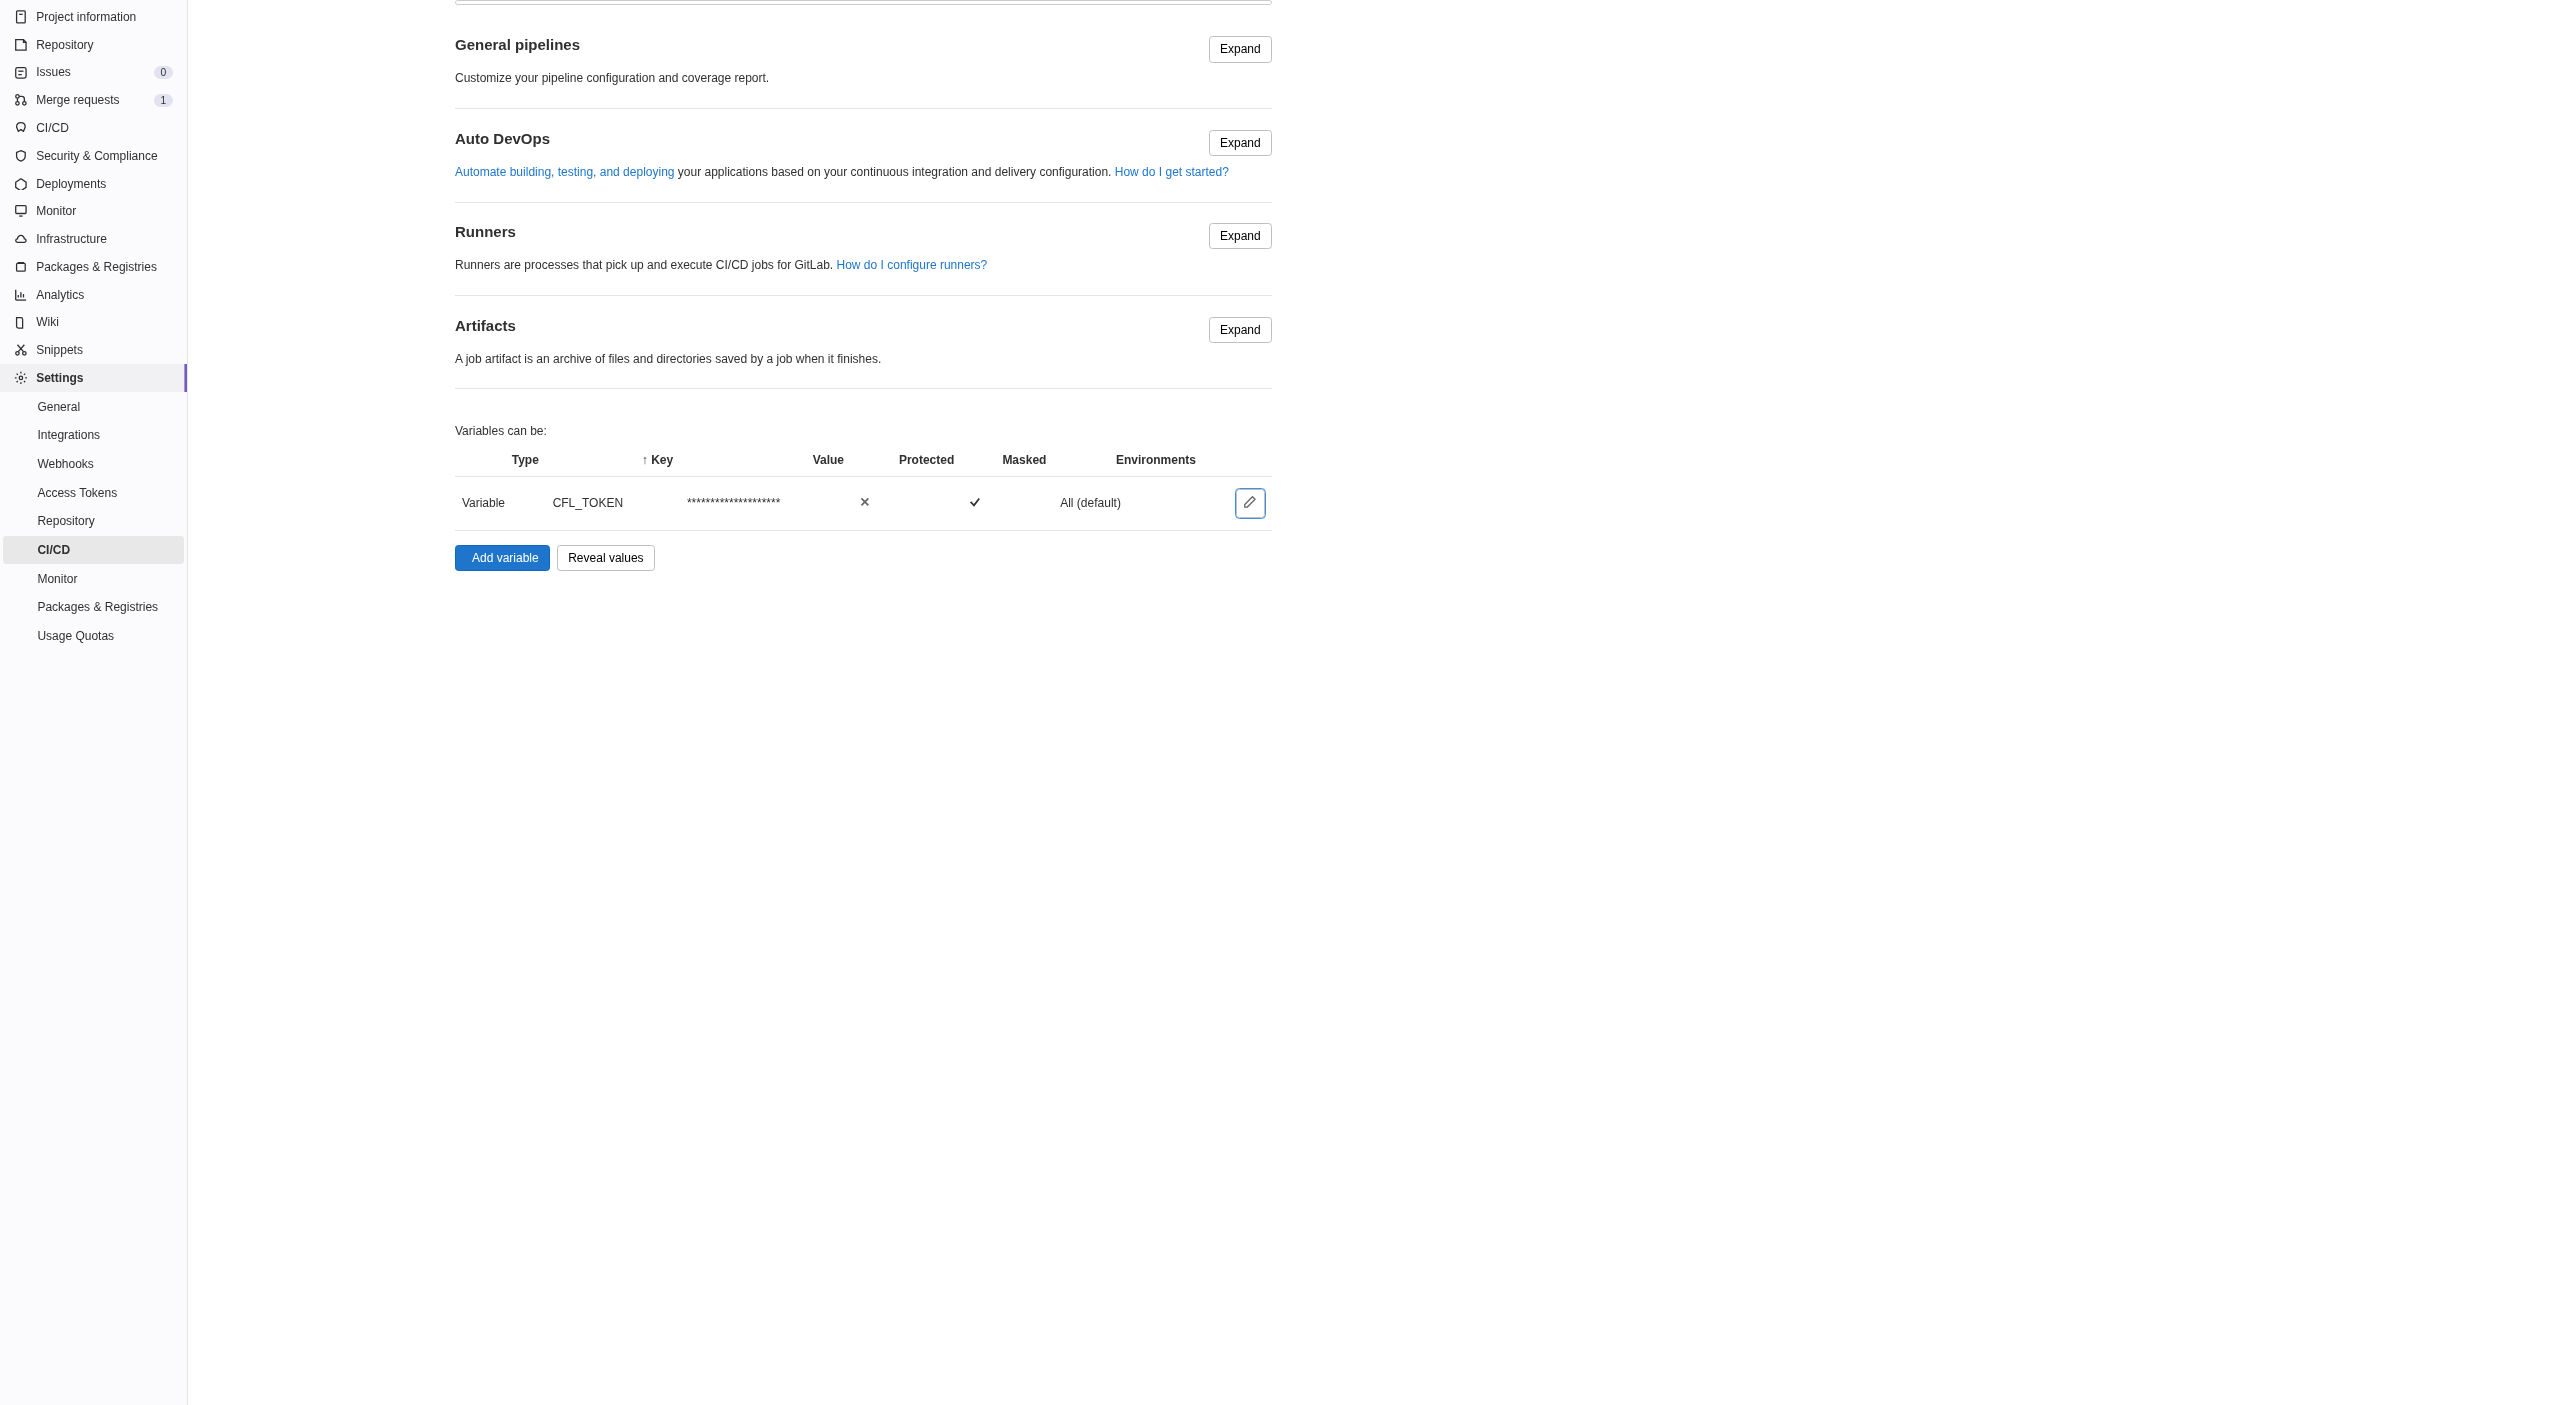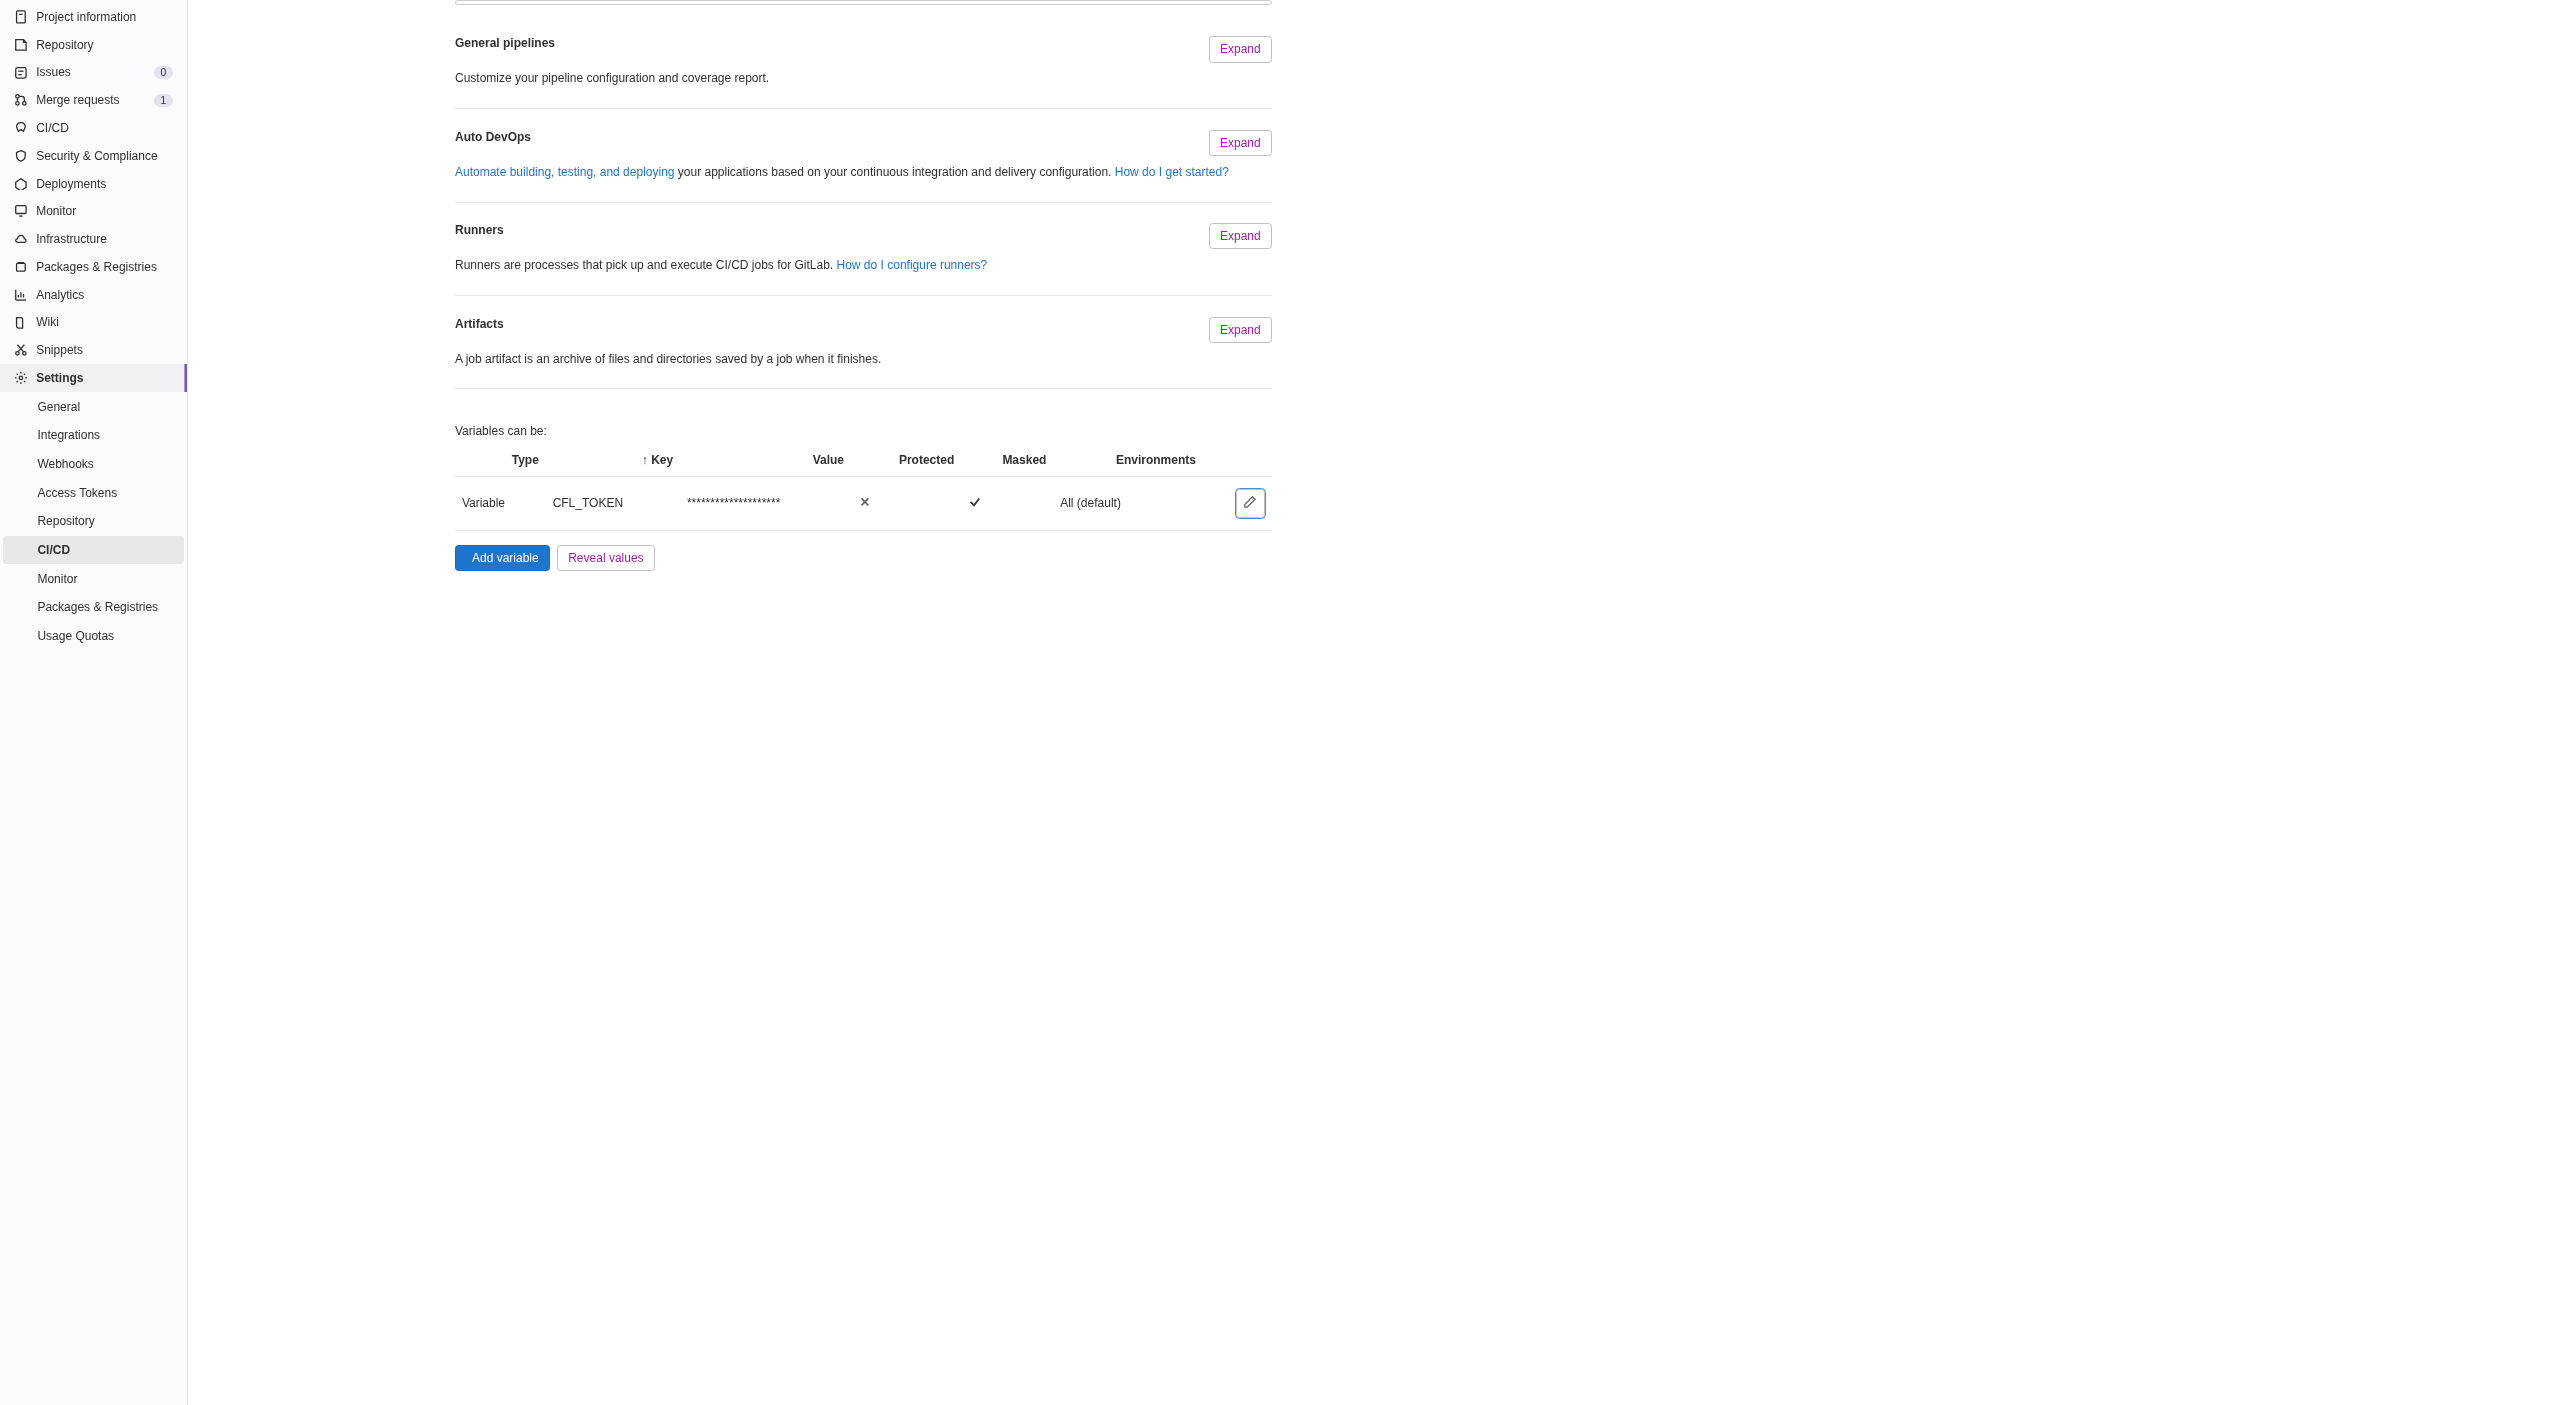--- a/index.html
+++ b/index.html
@@ -100,42 +100,42 @@
     .section:first-of-type {
       padding-top: 0;
     }
     .section-header {
       display: flex;
       justify-content: space-between;
       align-items: flex-start;
       margin-bottom: 6.9px;
     }
     .section-title {
-      font-size: 12px;
+      font-size: 15px;
       font-weight: 600;
       color: #303030;
     }
     .section-desc {
       font-size: 12px;
       color: #303030;
       line-height: 1.5;
     }
     .link {
       color: #1f75cb;
       text-decoration: none;
       cursor: pointer;
     }
     .btn {
       background: #fff;
       border: 0.9px solid #bfbfbf;
       border-radius: 3.4px;
       padding: 5.2px 10.3px;
       font-size: 12px;
       cursor: pointer;
-      color: #a21caf;
+      color: #000000;
     }
     .btn-primary {
       background: #1f75cb;
       border-color: #1068bf;
       color: #fff;
       padding-left: 16px;
     }
     .variables-intro {
       margin: 13.8px 0 6.9px 0;
       font-size: 12px;

